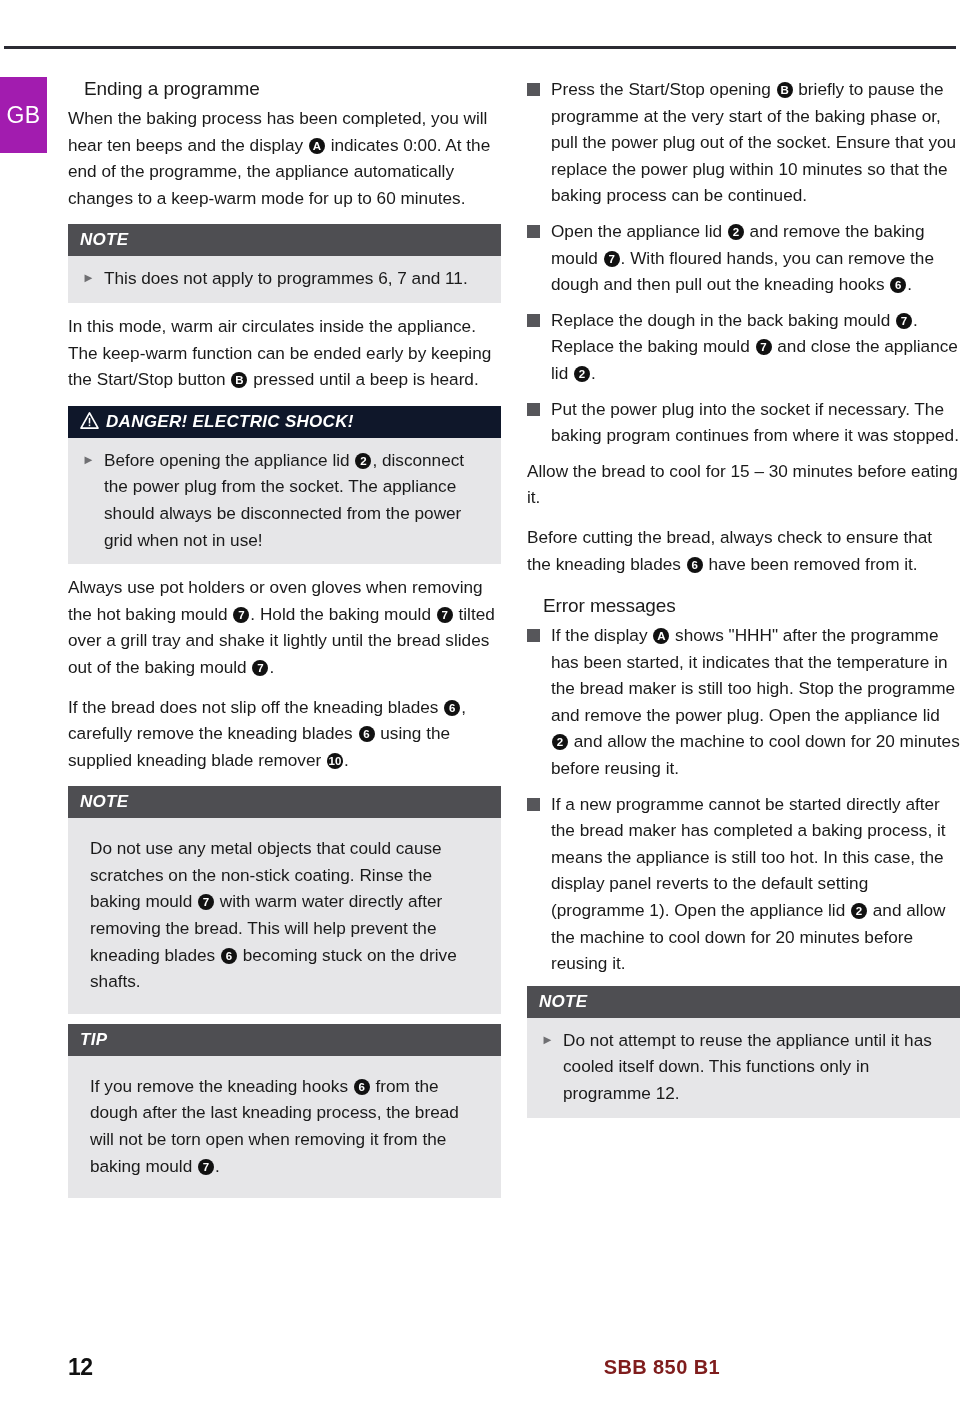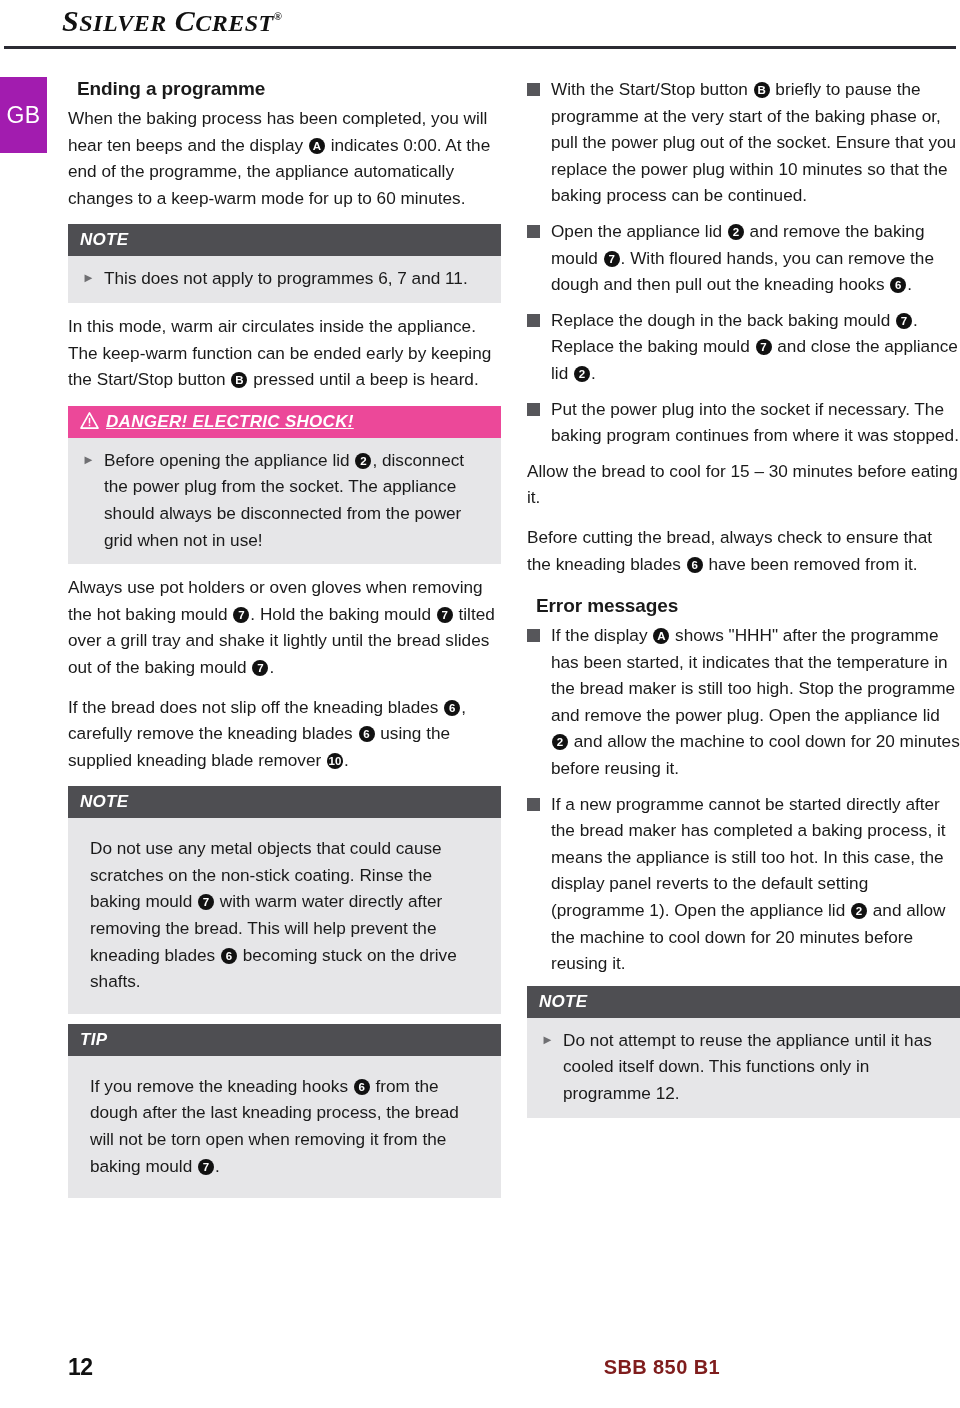--- a/index.html
+++ b/index.html
@@ -74,22 +74,22 @@
     top: 76px;
     width: 433px;
     font-size: 17.2px;
     line-height: 26.6px;
   }
   .col-left  { left: 68px; }
   .col-right { left: 527px; }
 
   h2.sec-title {
     font-size: 19px;
-    font-weight: bold;
-    margin: 0 0 3px 9px;
+    font-weight: normal;
+    margin: 0 0 3px 16px;
     letter-spacing: -0.1px;
     line-height: 26px;
   }
   h2.sec-title.spaced { margin-top: 16px; }
 
   p.body-par {
     margin: 0 0 13px 0;
   }
 
   
@@ -105,21 +105,21 @@
     letter-spacing: 0.3px;
     padding: 5px 12px 6px 12px;
     line-height: 21px;
     display: flex;
     align-items: center;
     gap: 7px;
     text-align: center;
   }
   .callout.note .callout-head,
   .callout.tip  .callout-head { background: #4e4e52; }
-  .callout.danger .callout-head { background: #ec4899; text-decoration: underline; }
+  .callout.danger .callout-head { background: #0f172a; }
 
   .callout-body {
     background: #e6e6e8;
     padding: 9px 14px 11px 14px;
   }
   .callout-body p { margin: 8px; }
 
   .warn-tri {
     display: inline-block;
     width: 19px; height: 17px;
@@ -196,21 +196,20 @@
     font-size: 20px;
     font-weight: bold;
     color: #7f1d1d;
     letter-spacing: 0.4px;
   }
 </style>
 </head>
 <body>
 
 <div class="page-header">
-  <div class="brand-logo"><span class="big">S</span><span class="sml">SILVER</span><span class="big">&nbsp;C</span><span class="sml">CREST</span><span class="brand-reg">®</span></div>
   <div class="header-rule"></div>
 </div>
 
 <div class="country-tab">
   <span>GB</span>
 </div>
 
 <div class="col col-left">
 
   <h2 class="sec-title">Ending a programme</h2>
@@ -272,21 +271,21 @@
       <p><span>If you remove the kneading hooks </span><span class="ref">6</span><span> from the dough after the last kneading process, the bread will not be torn open when removing it from the baking mould </span><span class="ref">7</span><span>.</span></p>
     </div>
   </div>
 
 </div>
 
 <div class="col col-right">
 
   <div class="sq-item">
     <span class="sq-mark"></span>
-    <span class="sq-text"><span>With the Start/Stop button </span><span class="ref">B</span><span> briefly to pause the programme at the very start of the baking phase or, pull the power plug out of the socket. Ensure that you replace the power plug within 10 minutes so that the baking process can be continued.</span></span>
+    <span class="sq-text"><span>Press the Start/Stop opening </span><span class="ref">B</span><span> briefly to pause the programme at the very start of the baking phase or, pull the power plug out of the socket. Ensure that you replace the power plug within 10 minutes so that the baking process can be continued.</span></span>
   </div>
 
   <div class="sq-item">
     <span class="sq-mark"></span>
     <span class="sq-text"><span>Open the appliance lid </span><span class="ref">2</span><span> and remove the baking mould </span><span class="ref">7</span><span>. With floured hands, you can remove the dough and then pull out the kneading hooks </span><span class="ref">6</span><span>.</span></span>
   </div>
 
   <div class="sq-item">
     <span class="sq-mark"></span>
     <span class="sq-text"><span>Replace the dough in the back baking mould </span><span class="ref">7</span><span>. Replace the baking mould </span><span class="ref">7</span><span> and close the appliance lid </span><span class="ref">2</span><span>.</span></span>

